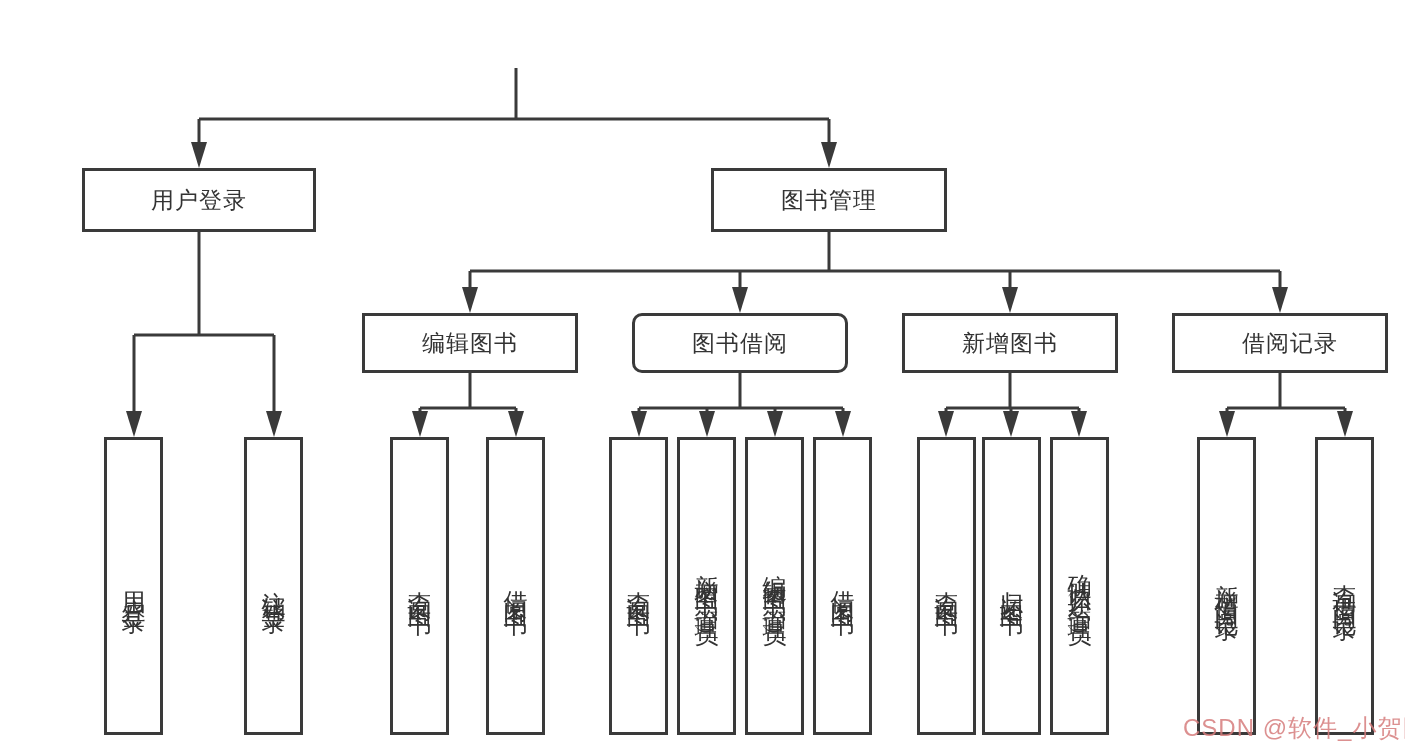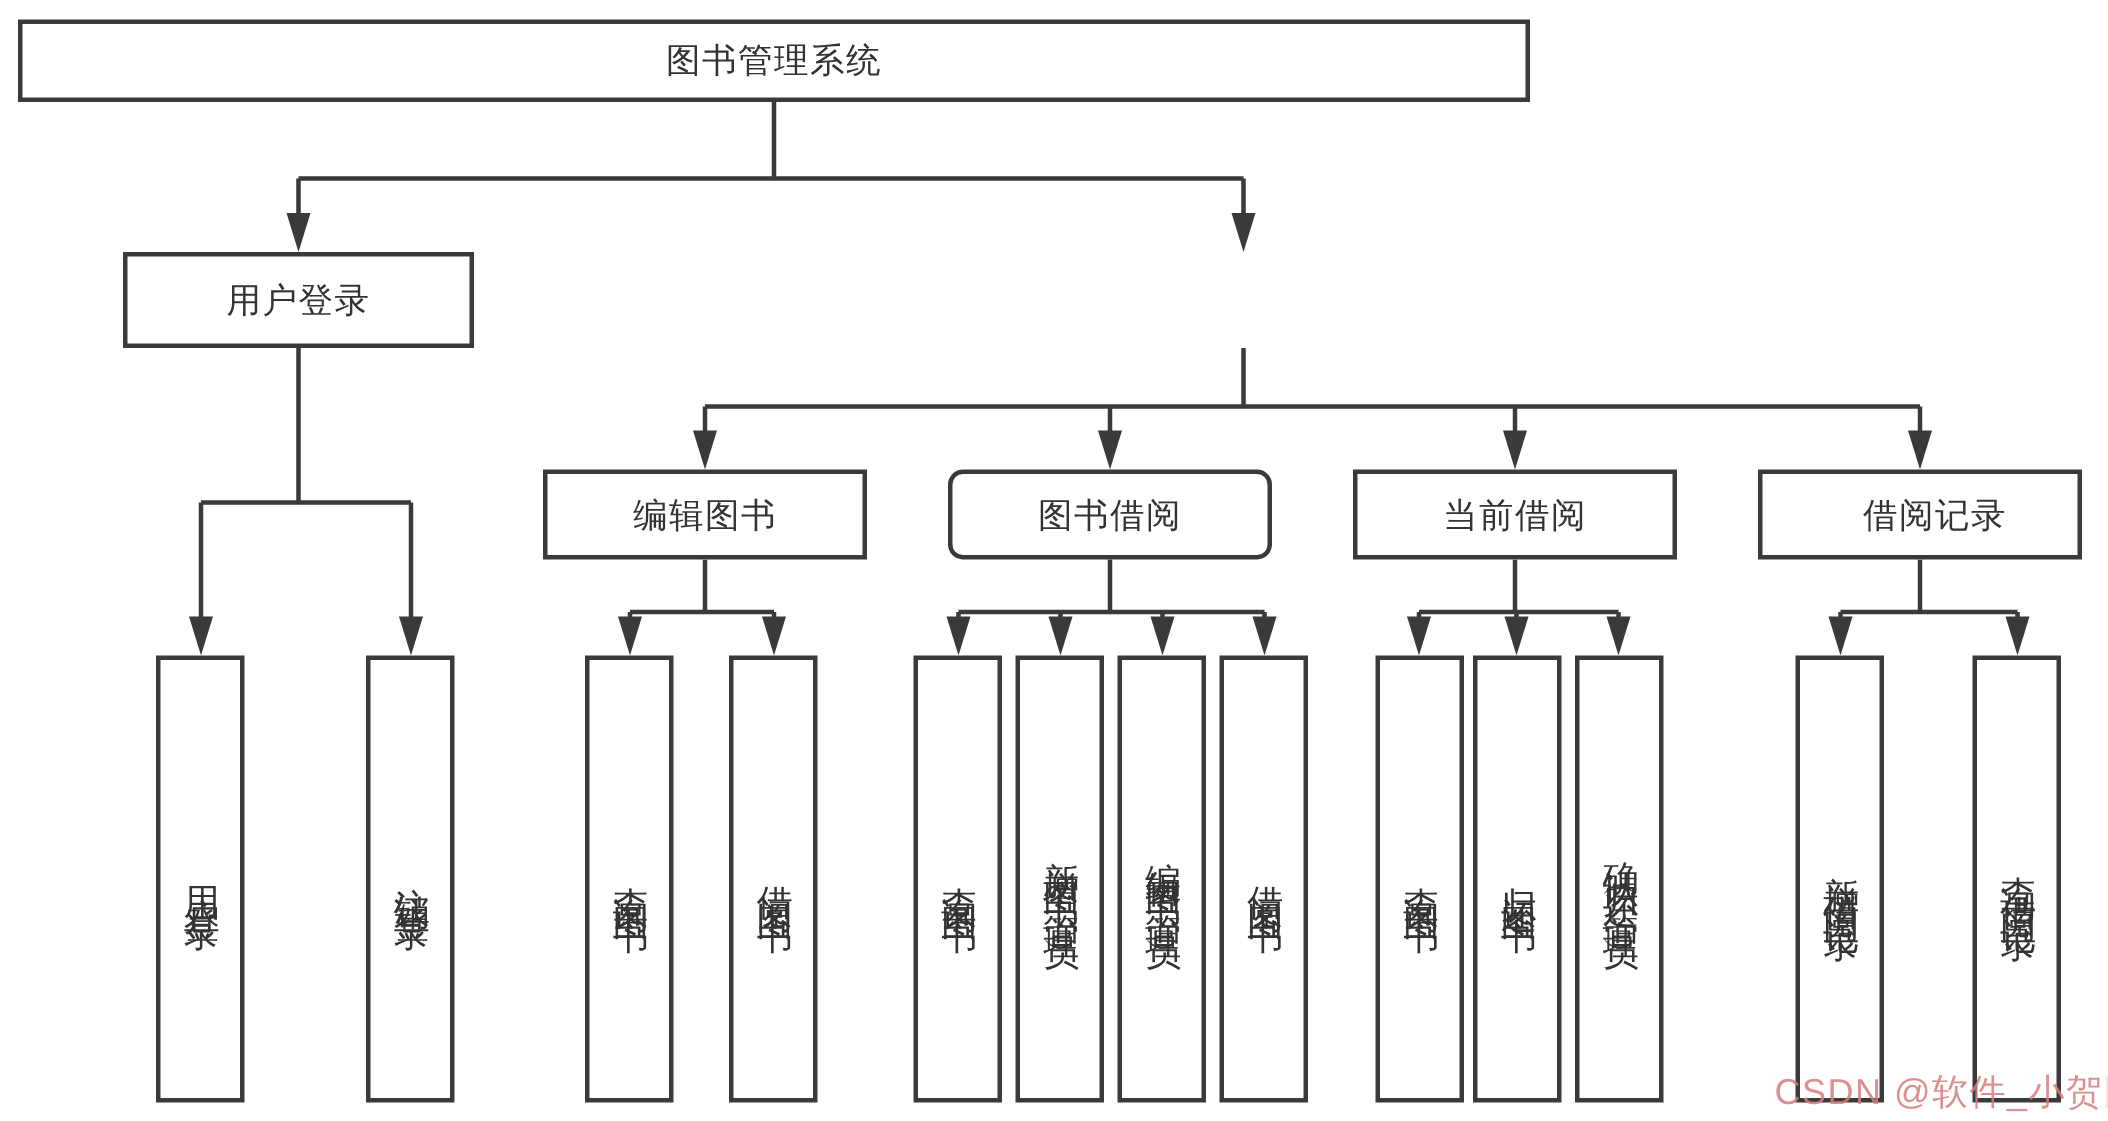--- a/index.html
+++ b/index.html
@@ -107,36 +107,36 @@
       <path class="arrow" d="M1079,437 L1071,411 L1087,411 Z"></path>
     </g>
 
     <g>
       <path class="line" d="M1280,373 V408 M1227,408 H1345 M1227,408 V414 M1345,408 V414"></path>
       <path class="arrow" d="M1227,437 L1219,411 L1235,411 Z"></path>
       <path class="arrow" d="M1345,437 L1337,411 L1353,411 Z"></path>
     </g>
   </svg>
 
-  <div class="node" id="root">
-    <span>图书管理系统</span>
-  </div>
 
   <div class="node" id="l2a">
     <span>用户登录</span>
+  </div>
+  <div class="node" id="l2b">
+    <span>图书管理</span>
   </div>
 
   <div class="node" id="l3a">
     <span>编辑图书</span>
   </div>
   <div class="node" id="l3b">
     <span>图书借阅</span>
   </div>
   <div class="node" id="l3c">
-    <span>当前借阅</span>
+    <span>新增图书</span>
   </div>
   <div class="node" id="l3d">
     <span>借阅记录</span>
   </div>
 
   <div class="node leaf" id="g1a">
     <span>用户登录</span>
   </div>
   <div class="node leaf" id="g1b">
     <span>注销登录</span>

